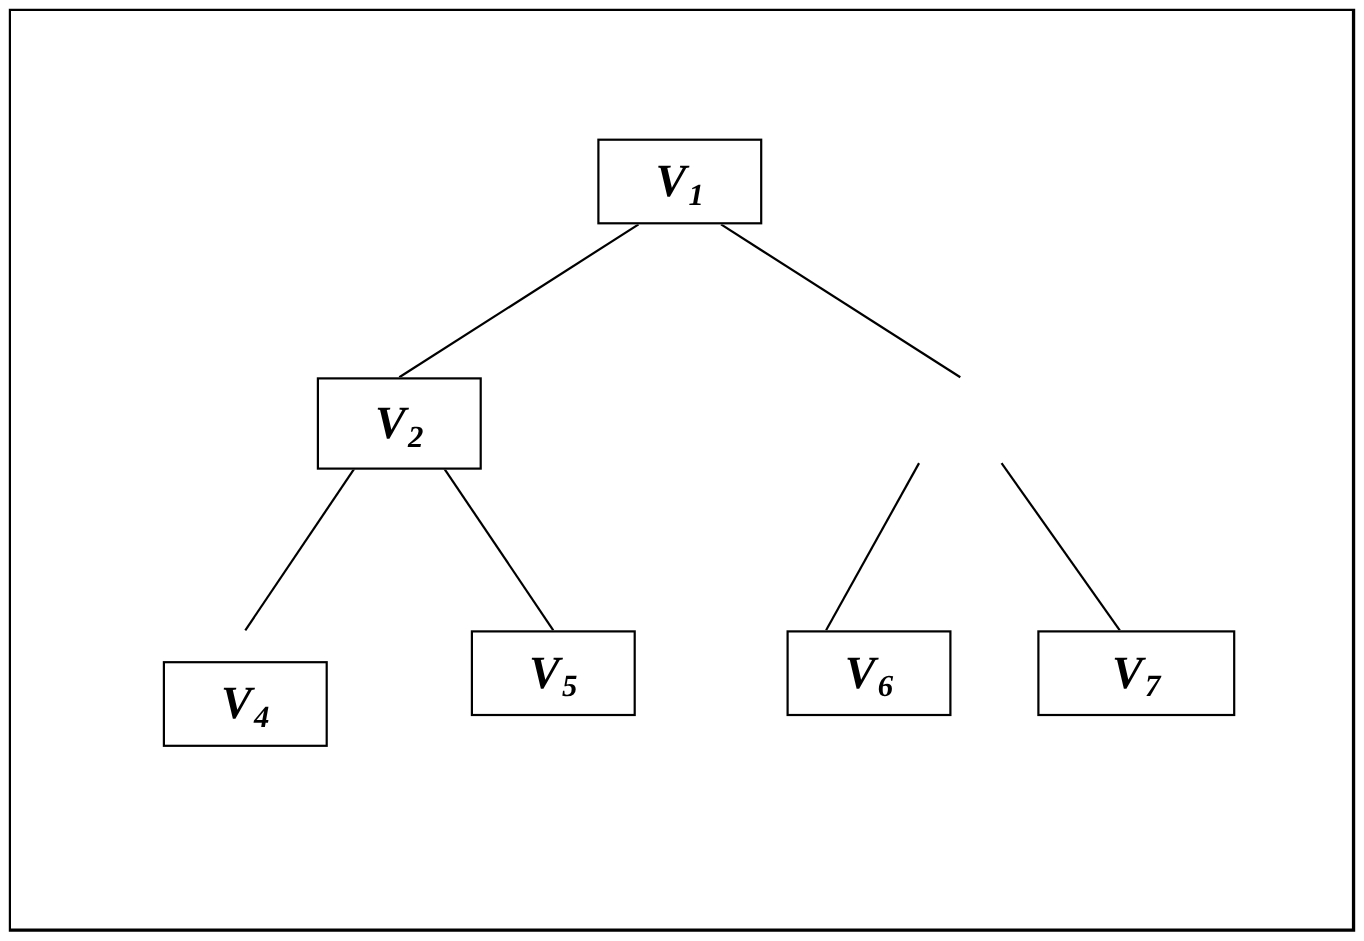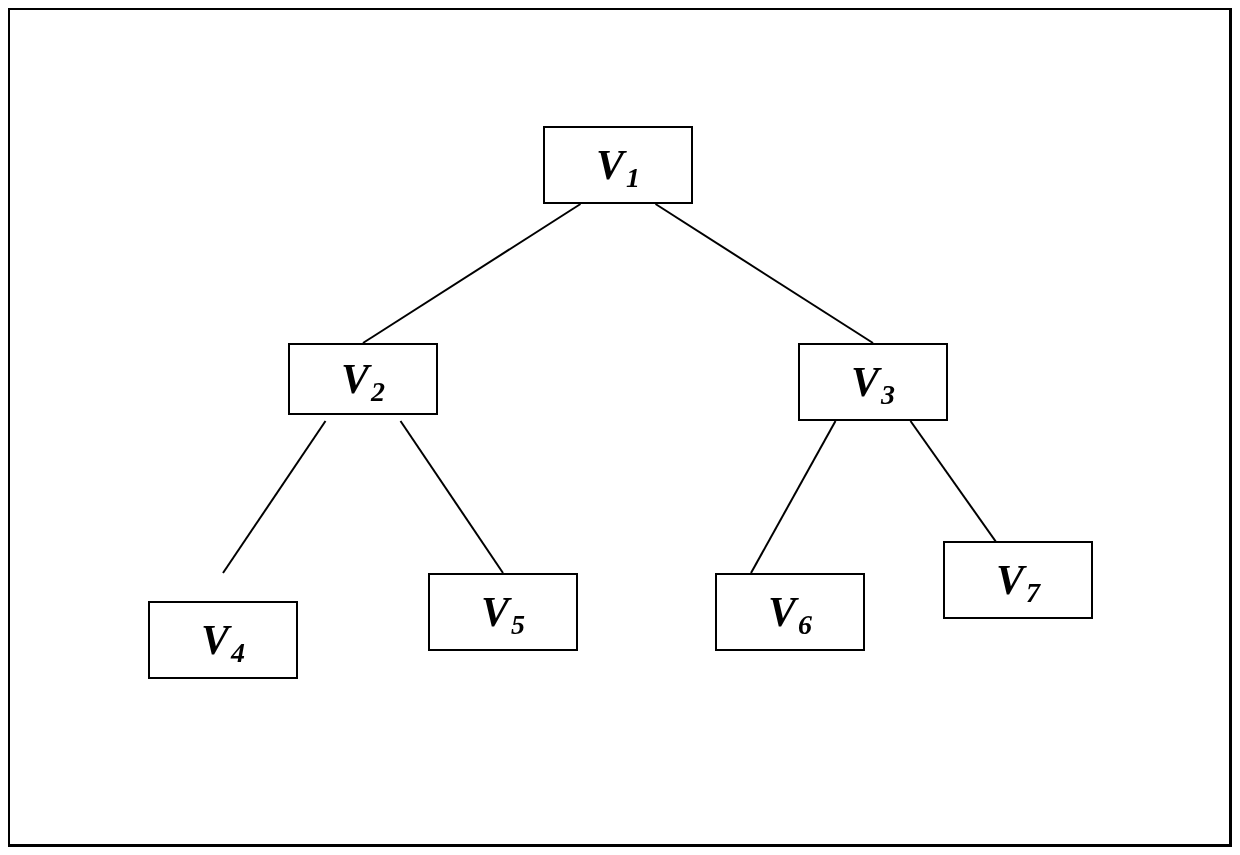--- a/index.html
+++ b/index.html
@@ -79,31 +79,28 @@
       <line x1="572.5" y1="196" x2="355" y2="335"></line>
       <line x1="647.5" y1="196" x2="865" y2="335"></line>
       <line x1="317.5" y1="413" x2="215" y2="565"></line>
       <line x1="392.5" y1="413" x2="495" y2="565"></line>
       <line x1="827.5" y1="413" x2="743" y2="565"></line>
       <line x1="902.5" y1="413" x2="1010" y2="565"></line>
     </svg>
 <div class="node" style="left: 535px; top: 118px; width: 150px; height: 78px;">
       <span class="label"><span>V</span><sub>1</sub></span>
     </div>
-    <div class="node" style="left: 280px; top: 335px; width: 150px; height: 72px;">
+    <div class="node" style="left: 280px; top: 335px; width: 150px; height: 84px;">
       <span class="label"><span>V</span><sub>2</sub></span>
-    </div>
-    <div class="node" style="left: 790px; top: 335px; width: 150px; height: 78px;">
-      <span class="label"><span>V</span><sub>3</sub></span>
     </div>
     <div class="node" style="left: 140px; top: 593px; width: 150px; height: 78px;">
       <span class="label"><span>V</span><sub>4</sub></span>
     </div>
     <div class="node" style="left: 420px; top: 565px; width: 150px; height: 78px;">
       <span class="label"><span>V</span><sub>5</sub></span>
     </div>
     <div class="node" style="left: 668px; top: 565px; width: 150px; height: 78px; margin-left: 39px;">
       <span class="label"><span>V</span><sub>6</sub></span>
     </div>
-    <div class="node" style="left: 935px; top: 533px; width: 150px; height: 78px;">
+    <div class="node" style="left: 935px; top: 565px; width: 180px; height: 78px;">
       <span class="label"><span>V</span><sub>7</sub></span>
     </div>
   </div>
 
 </body></html>

